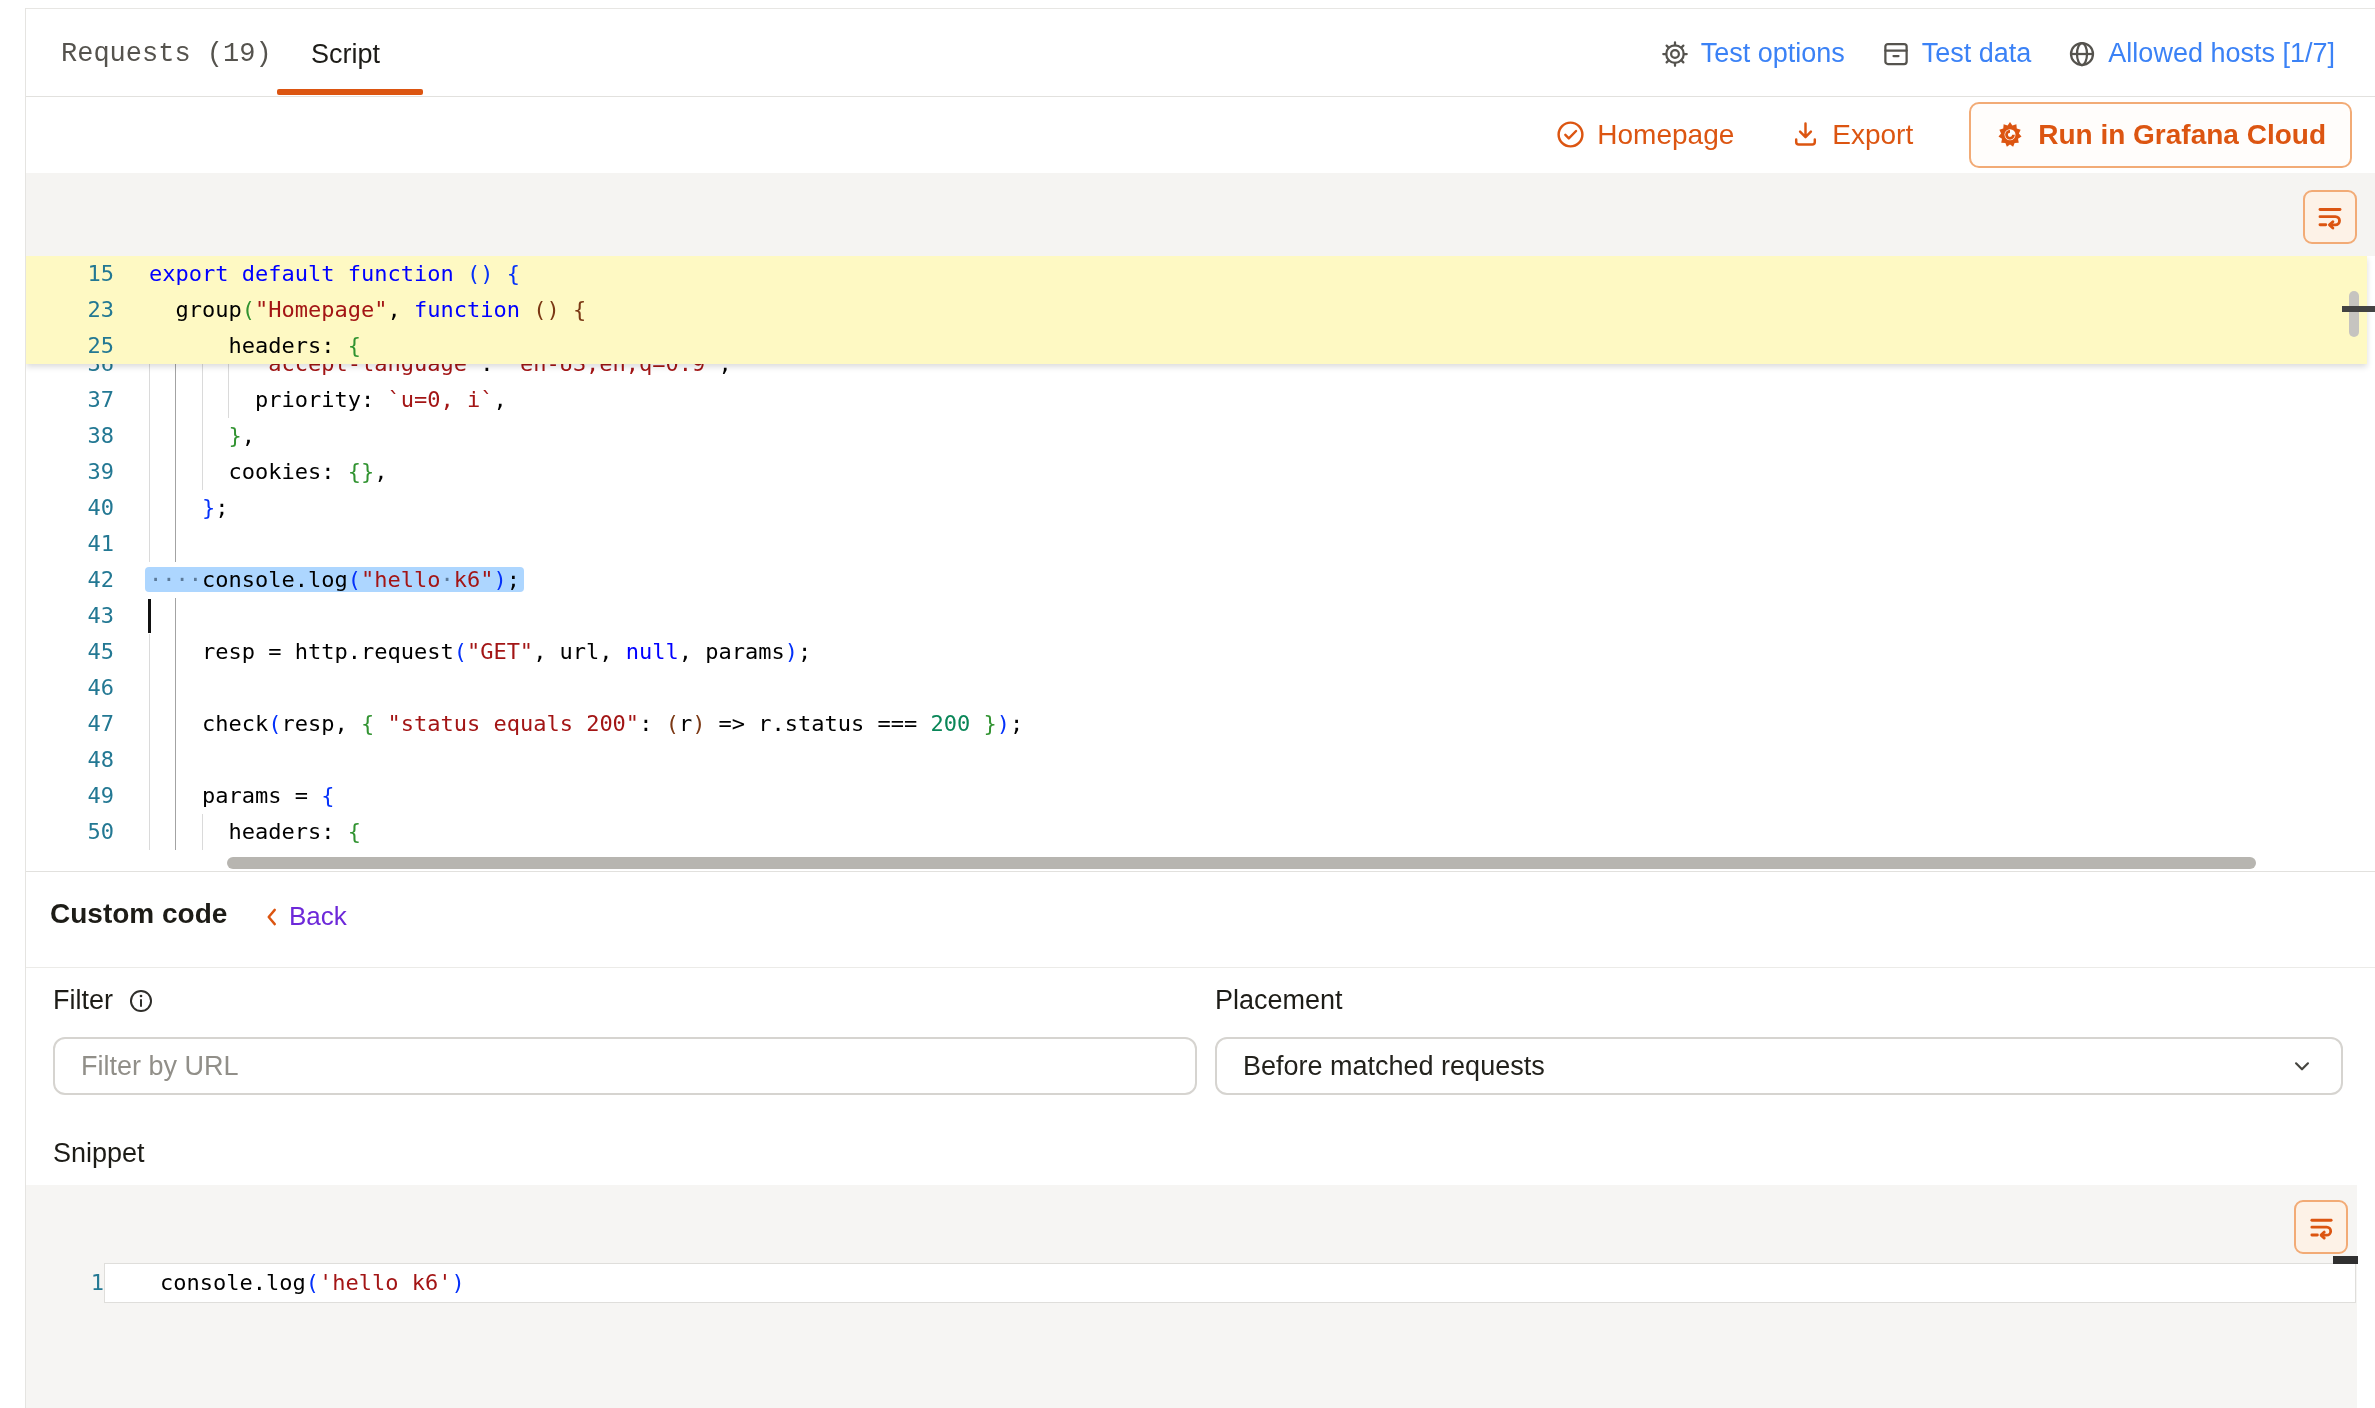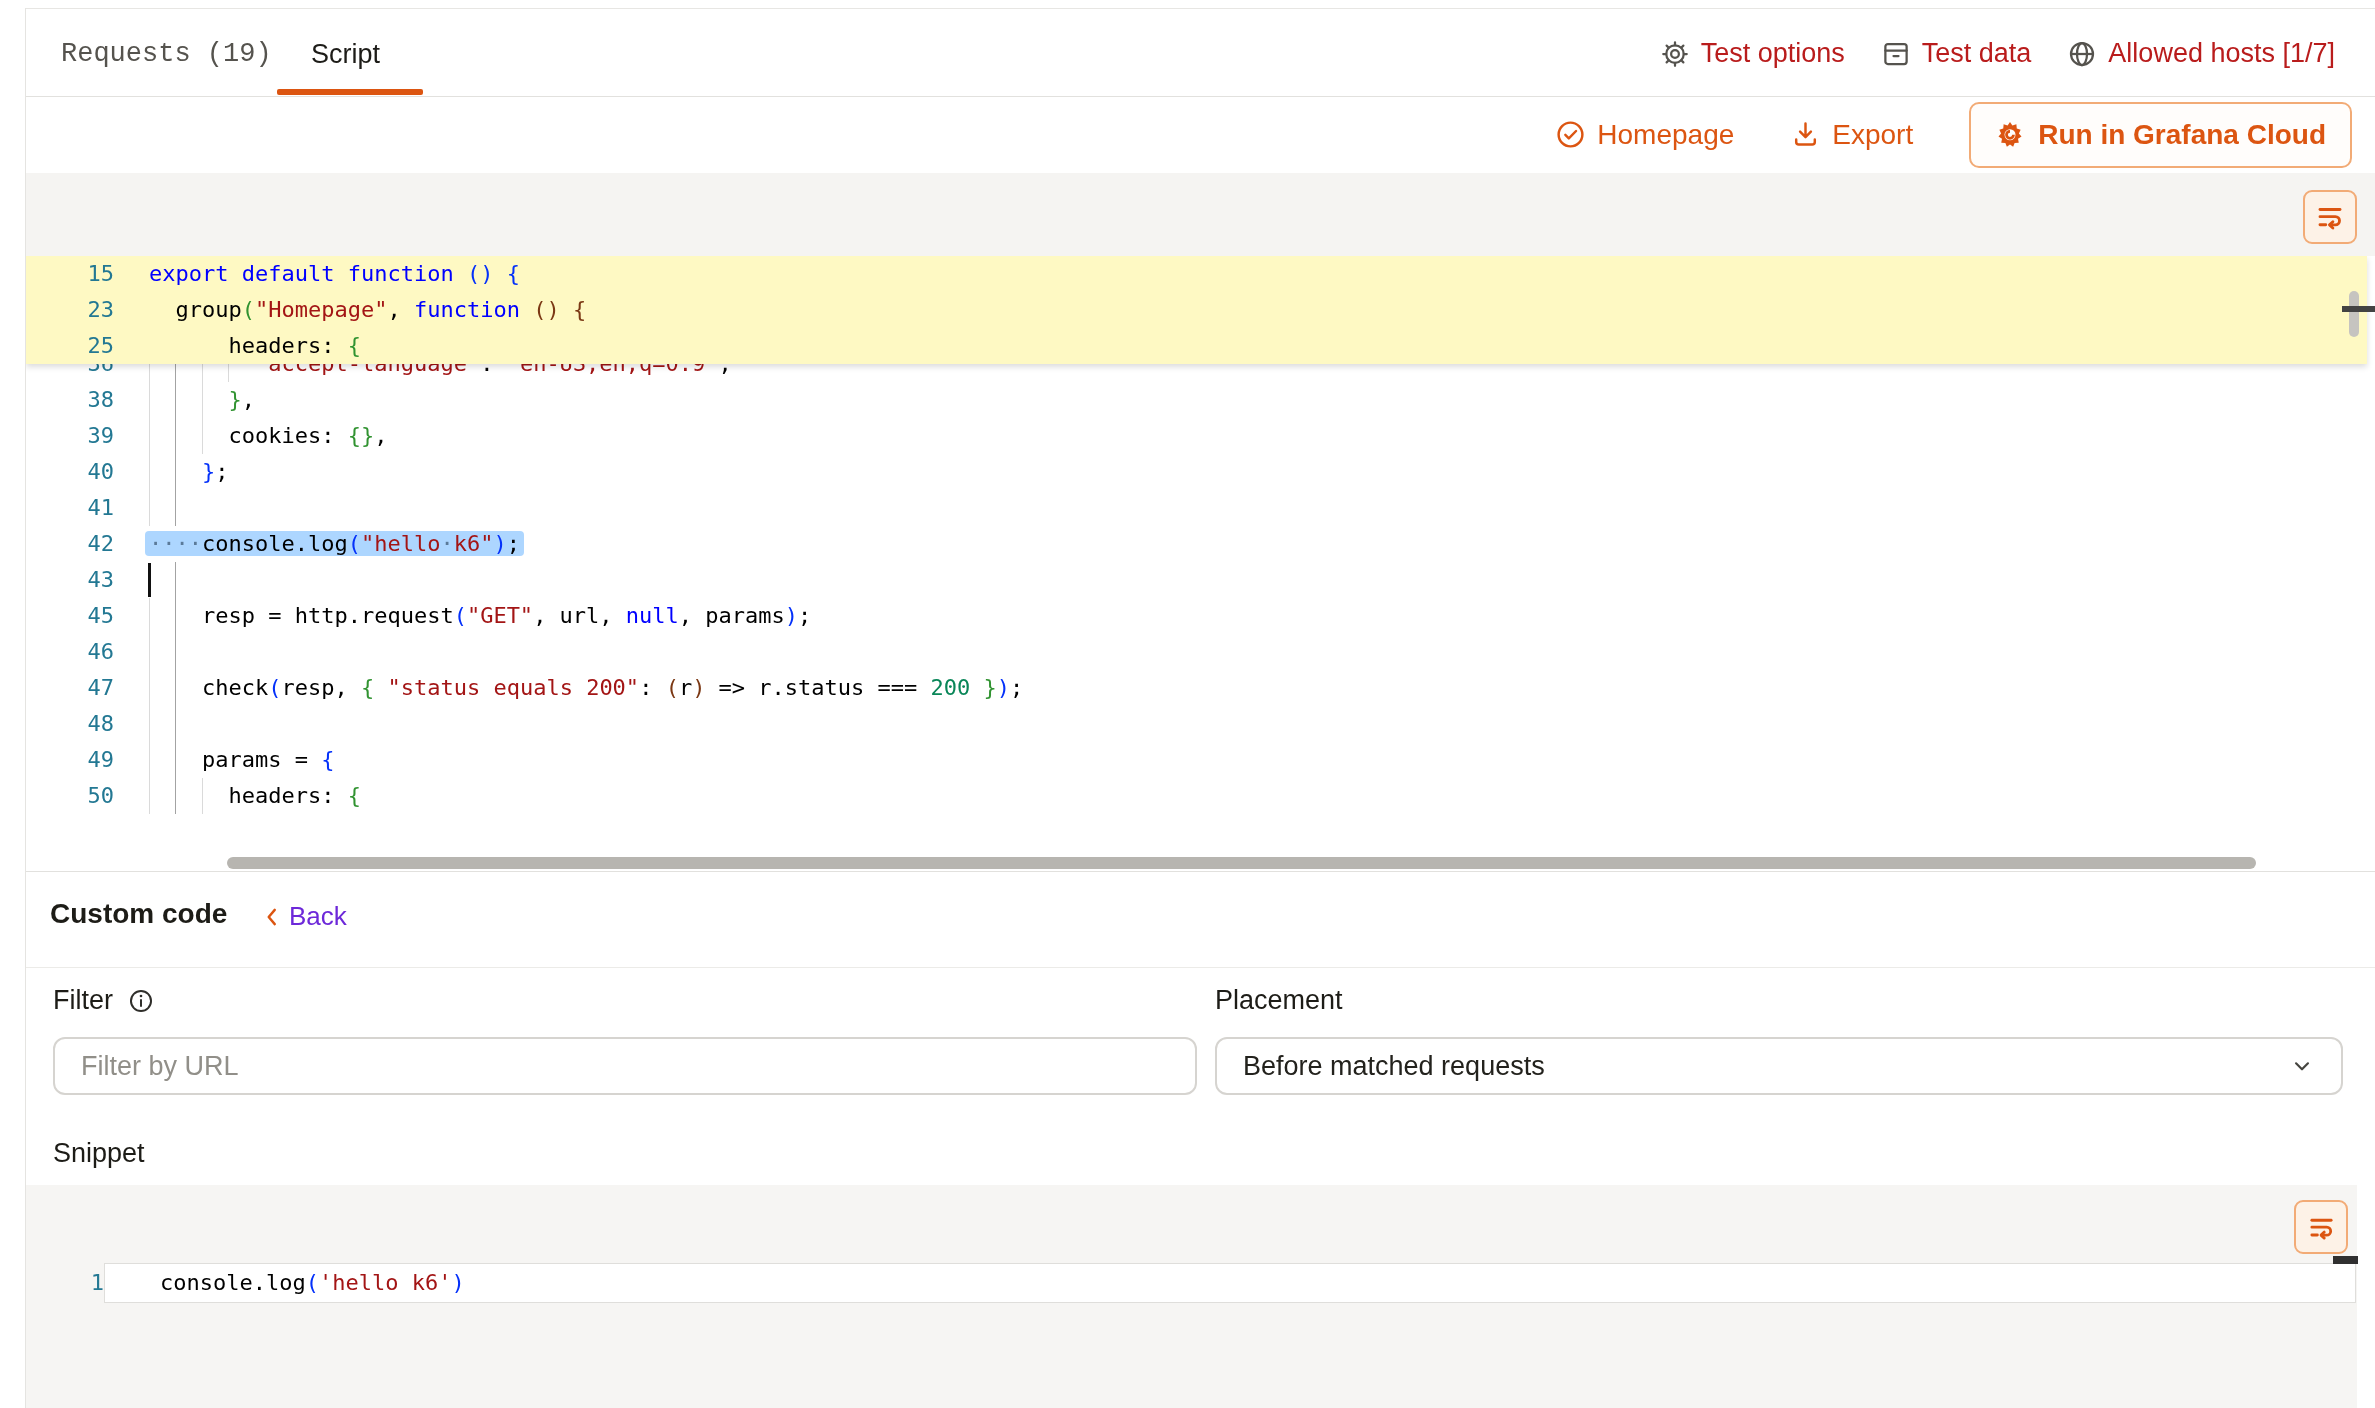--- a/index.html
+++ b/index.html
@@ -10,21 +10,21 @@
   
   .top-hairline{left:25px;top:8px;right:0;height:1px;background:#e7e6e3;}
   .left-border{left:25px;top:8px;bottom:0;width:1px;background:#e5e4e1;}
   .tabbar-border{left:26px;top:96px;right:0;height:1px;background:#e2e1de;}
   
   .tab{font-size:27px;line-height:32px;cursor:pointer;}
   .tab.inactive{color:#55534e;}
   .tab.active{color:#1d1c18;font-weight:500;}
   .tab-underline{height:6px;border-radius:2px;}
   
-  .hdr-actions{top:38px;right:40px;display:flex;gap:36px;align-items:center;color:#b91c1c;}
+  .hdr-actions{top:38px;right:40px;display:flex;gap:36px;align-items:center;color:#3b82f6;}
   .hdr-item{display:flex;align-items:center;gap:11px;font-size:27px;cursor:pointer;}
   
   .actions-row{top:96px;right:23px;height:77px;display:flex;align-items:center;gap:56px;}
   .txt-btn{display:flex;align-items:center;gap:11px;font-size:28px;font-weight:500;cursor:pointer;}
   .run-btn{display:flex;align-items:center;gap:13px;font-size:28px;font-weight:600;
            border-radius:10px;background:#fffdfb;padding:0 24px;height:62px;cursor:pointer;}
   
   .band{left:26px;top:173px;right:0;height:83px;background:#f5f4f2;}
   .wrap-btn{width:50px;height:50px;border-radius:9px;background:#fdf2e7;
             display:flex;align-items:center;justify-content:center;cursor:pointer;}
@@ -159,20 +159,21 @@
       </svg>
     </span>
   </div>
 
   <div class="abs" id="editor">
     <div id="code-rows">
         <div style="height: 108px;"></div>
         <div class="partialwrap">
           <div class="crow"><i class="guide" style="left: 123px;"></i><i class="guide active" style="left: 149.49px;"></i><i class="guide" style="left: 175.98px;"></i><i class="guide" style="left: 202.47px;"></i><span class="gutter">36</span><span class="codetext"><span class="c-str">        "accept-language"</span><span class="c-txt">: </span><span class="c-str">"en-US,en;q=0.9"</span><span class="c-txt">,</span></span></div>
         </div>
+        <div class="crow"><i class="guide" style="left: 123px;"></i><i class="guide active" style="left: 149.49px;"></i><i class="guide" style="left: 175.98px;"></i><i class="guide" style="left: 202.47px;"></i><span class="gutter">37</span><span class="codetext"><span class="c-txt">        priority: </span><span class="c-str">`u=0, i`</span><span class="c-txt">,</span></span></div>
         <div class="crow"><i class="guide" style="left: 123px;"></i><i class="guide active" style="left: 149.49px;"></i><i class="guide" style="left: 175.98px;"></i><span class="gutter">38</span><span class="codetext"><span class="c-txt">      </span><span class="c-b2">}</span><span class="c-txt">,</span></span></div>
         <div class="crow"><i class="guide" style="left: 123px;"></i><i class="guide active" style="left: 149.49px;"></i><i class="guide" style="left: 175.98px;"></i><span class="gutter">39</span><span class="codetext"><span class="c-txt">      cookies: </span><span class="c-b2">{}</span><span class="c-txt">,</span></span></div>
         <div class="crow"><i class="guide" style="left: 123px;"></i><i class="guide active" style="left: 149.49px;"></i><span class="gutter">40</span><span class="codetext"><span class="c-txt">    </span><span class="c-b1">}</span><span class="c-txt">;</span></span></div>
         <div class="crow"><i class="guide" style="left: 123px;"></i><i class="guide active" style="left: 149.49px;"></i><span class="gutter">41</span><span class="codetext"></span></div>
         <div class="crow"><span class="gutter">42</span><span class="codetext"><span class="sel"><span class="c-ws">····</span><span class="c-txt">console.log</span><span class="c-b1">(</span><span class="c-str">"hello</span><span class="c-ws">·</span><span class="c-str">k6"</span><span class="c-b1">)</span><span class="c-txt">;</span></span></span></div>
         <div class="crow"><i class="guide active" style="left: 149.49px;"></i><span class="gutter">43</span><span class="codetext"></span><div class="cursor"></div></div>
         <div class="crow"><i class="guide" style="left: 123px;"></i><i class="guide active" style="left: 149.49px;"></i><span class="gutter">45</span><span class="codetext"><span class="c-txt">    resp = http.request</span><span class="c-b1">(</span><span class="c-str">"GET"</span><span class="c-txt">, url, </span><span class="c-kw">null</span><span class="c-txt">, params</span><span class="c-b1">)</span><span class="c-txt">;</span></span></div>
         <div class="crow"><i class="guide" style="left: 123px;"></i><i class="guide active" style="left: 149.49px;"></i><span class="gutter">46</span><span class="codetext"></span></div>
         <div class="crow"><i class="guide" style="left: 123px;"></i><i class="guide active" style="left: 149.49px;"></i><span class="gutter">47</span><span class="codetext"><span class="c-txt">    check</span><span class="c-b1">(</span><span class="c-txt">resp, </span><span class="c-b2">{</span><span class="c-txt"> </span><span class="c-str">"status equals 200"</span><span class="c-txt">: </span><span class="c-b3">(</span><span class="c-txt">r</span><span class="c-b3">)</span><span class="c-txt"> =&gt; r.status === </span><span class="c-num">200</span><span class="c-txt"> </span><span class="c-b2">}</span><span class="c-b1">)</span><span class="c-txt">;</span></span></div>
         <div class="crow"><i class="guide" style="left: 123px;"></i><i class="guide active" style="left: 149.49px;"></i><span class="gutter">48</span><span class="codetext"></span></div>

